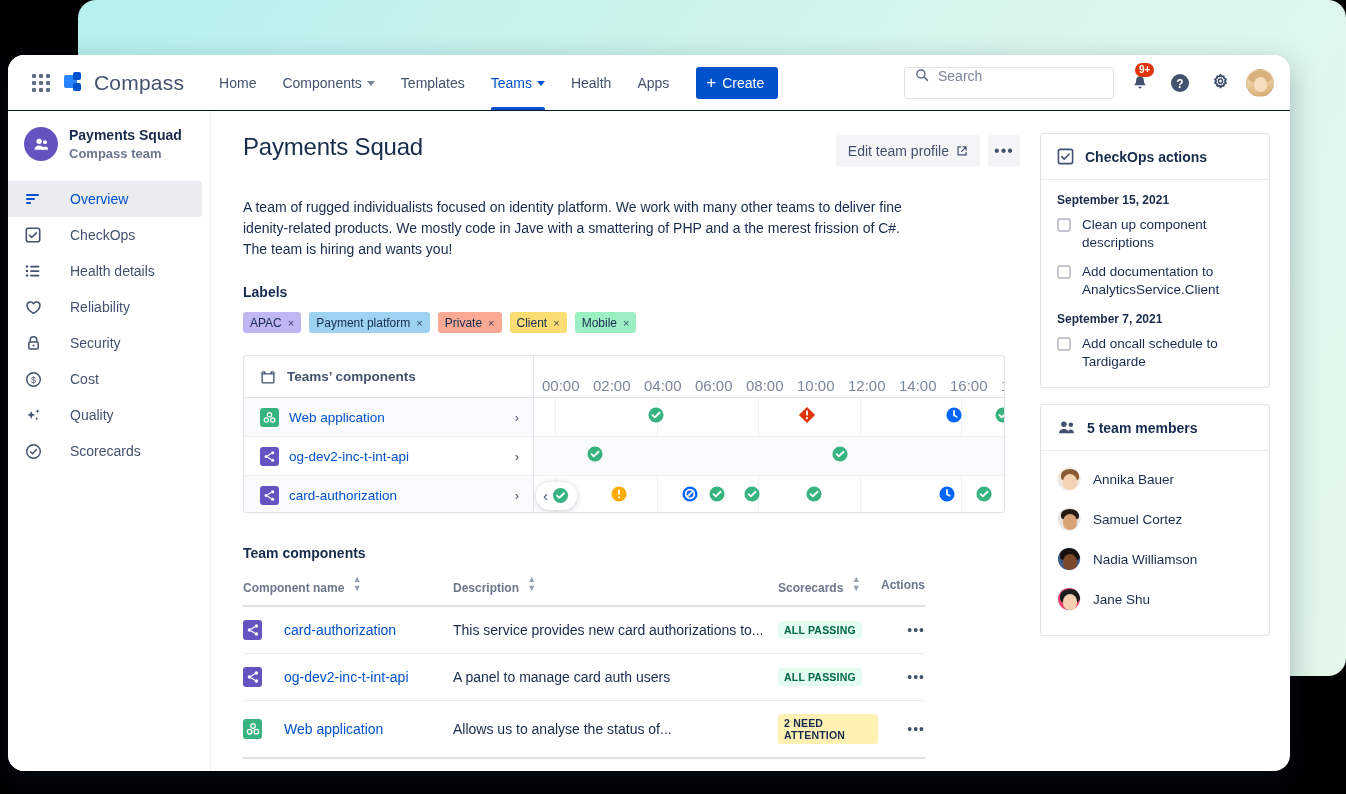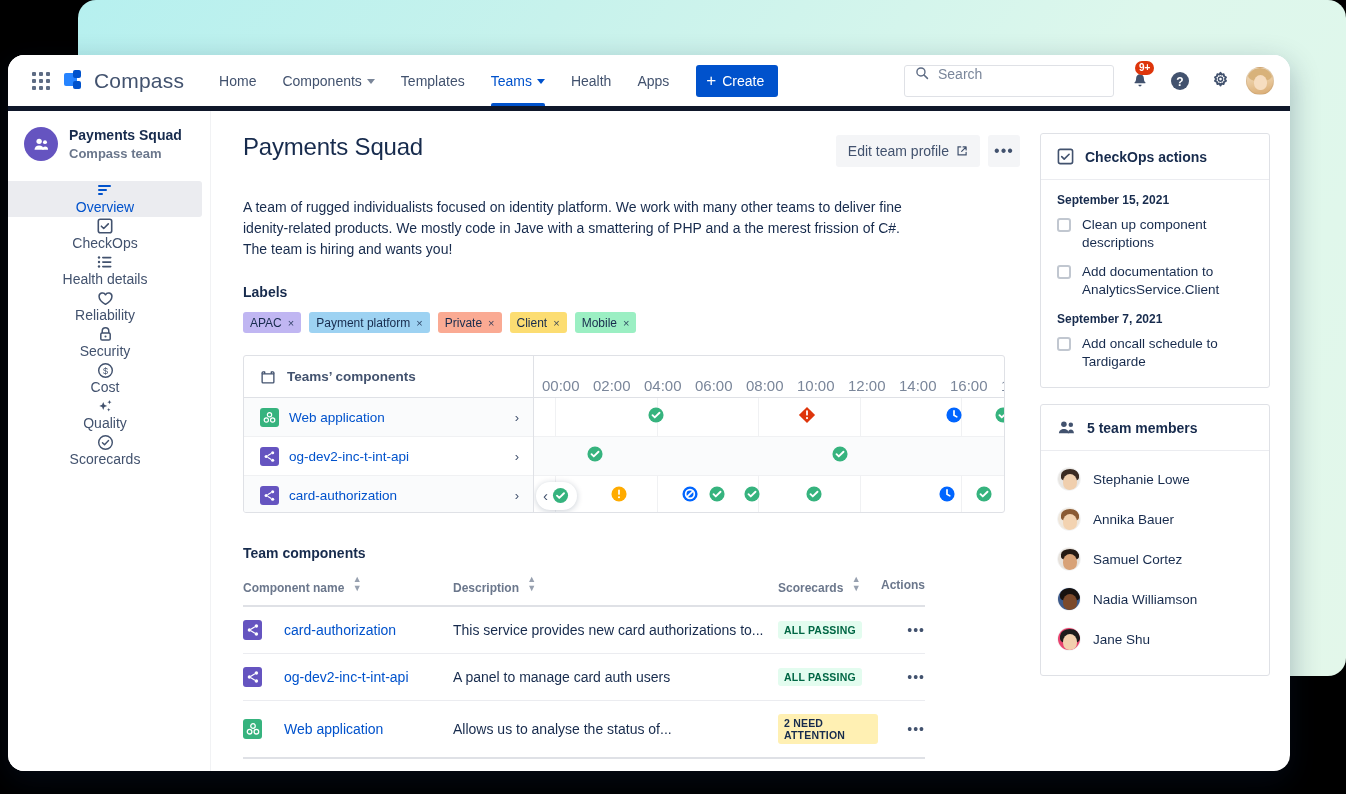--- a/index.html
+++ b/index.html
@@ -29,21 +29,21 @@
     overflow: hidden;
     display: flex;
     flex-direction: column;
   }
 
   
   .topnav {
     height: 56px; flex: 0 0 56px;
     display: flex; align-items: center;
     padding: 0 16px 0 18px;
-    border-bottom: 5px solid #0f172a;
+    border-bottom: 1px solid #0f172a;
     background: #fff;
   }
   .appswitch { width: 30px; display:flex; align-items:center; justify-content:center; cursor:pointer; }
   .grid9 { display: grid; grid-template-columns: repeat(3, 4px); grid-gap: 3px; }
   .grid9 i { width: 4px; height: 4px; background: #5e6c84; border-radius: 1px; display:block; }
 
   .brand { display:flex; align-items:center; gap: 8px; margin-left: 8px; cursor:pointer;}
   .brand-mark { position: relative; width: 22px; height: 22px; }
   .brand-mark .sq1 { position:absolute; left:0; top:3px; width:13px; height:13px; background:#2684FF; border-radius:2px;}
   .brand-mark .sq2 { position:absolute; left:9px; top:0px; width:8px; height:8px; background:#0052CC; border-radius:2px;}
@@ -101,23 +101,23 @@
   }
   .team-head { display:flex; align-items:center; gap: 11px; padding: 0 14px 0 16px; margin-bottom: 20px; }
   .team-avatar {
     width: 34px; height: 34px; border-radius: 50%; background:#6554C0;
     display:flex; align-items:center; justify-content:center; flex:0 0 34px;
   }
   .team-name { font-size: 14px; font-weight: 700; color: #172B4D; line-height: 16px; }
   .team-sub { font-size: 13px; color: #6B778C; margin-top: 3px; font-weight: bold; }
 
   .nav-item {
-    display:flex; align-items:center; gap: 0; height: 36px;
+    display:flex; align-items:center; gap: 28px; height: 36px;
     padding: 0 16px; font-size: 14px; color: #42526E; cursor: pointer;
-    border-radius: 0 3px 3px 0; margin-right: 8px; flex-direction: column;
+    border-radius: 0 3px 3px 0; margin-right: 8px;
   }
   .nav-item .ico { width: 18px; display:flex; align-items:center; justify-content:center; flex:0 0 18px;}
   .nav-item.active { background: #EBECF0; color: #0052CC; font-weight: 500; }
 
   
   .content { flex: 1; min-width: 0; padding: 22px 20px 0 32px; overflow: hidden; }
   .page-title-row { display:flex; align-items:flex-start; }
   .page-title { font-size: 24px; font-weight: 500; color: #172B4D; letter-spacing: -0.2px;}
   .title-actions { margin-left:auto; display:flex; gap: 8px; padding-top: 2px;}
   .ghost-btn {
@@ -763,28 +763,20 @@
               <circle cx="8" cy="5.2" r="3.2" fill="#42526E"></circle>
               <path d="M2.2 15.8c0-3.3 2.6-5.2 5.8-5.2s5.8 1.9 5.8 5.2z" fill="#42526E"></path>
               <circle cx="16" cy="5.8" r="2.6" fill="#42526E"></circle>
               <path d="M12.6 15.8c0-2.8 1.6-4.6 3.4-4.6s3.6 1.8 3.6 4.6z" fill="#42526E"></path>
             </svg>
             <span>5 team members</span>
           </div>
           <div class="panel-body" style="padding-top:8px">
             <div class="member">
               <span class="m-av">
-                <span class="bg" style="background:#e8e6e3"></span>
-                <span style="position:absolute;left:3px;top:1px;width:18px;height:12px;background:#3b2b22;border-radius:50% 50% 30% 30%"></span>
-                <span class="fc" style="background:#f0cfae"></span>
-              </span>
-              <span class="m-name">Stephanie Lowe</span>
-            </div>
-            <div class="member">
-              <span class="m-av">
                 <span class="bg" style="background:#efe7dc"></span>
                 <span style="position:absolute;left:3px;top:1px;width:18px;height:12px;background:#8a5a33;border-radius:50% 50% 30% 30%"></span>
                 <span class="fc" style="background:#f3d3b1"></span>
               </span>
               <span class="m-name">Annika Bauer</span>
             </div>
             <div class="member">
               <span class="m-av">
                 <span class="bg" style="background:#e7e2dc"></span>
                 <span style="position:absolute;left:3px;top:1px;width:18px;height:11px;background:#241a14;border-radius:50% 50% 30% 30%"></span>

